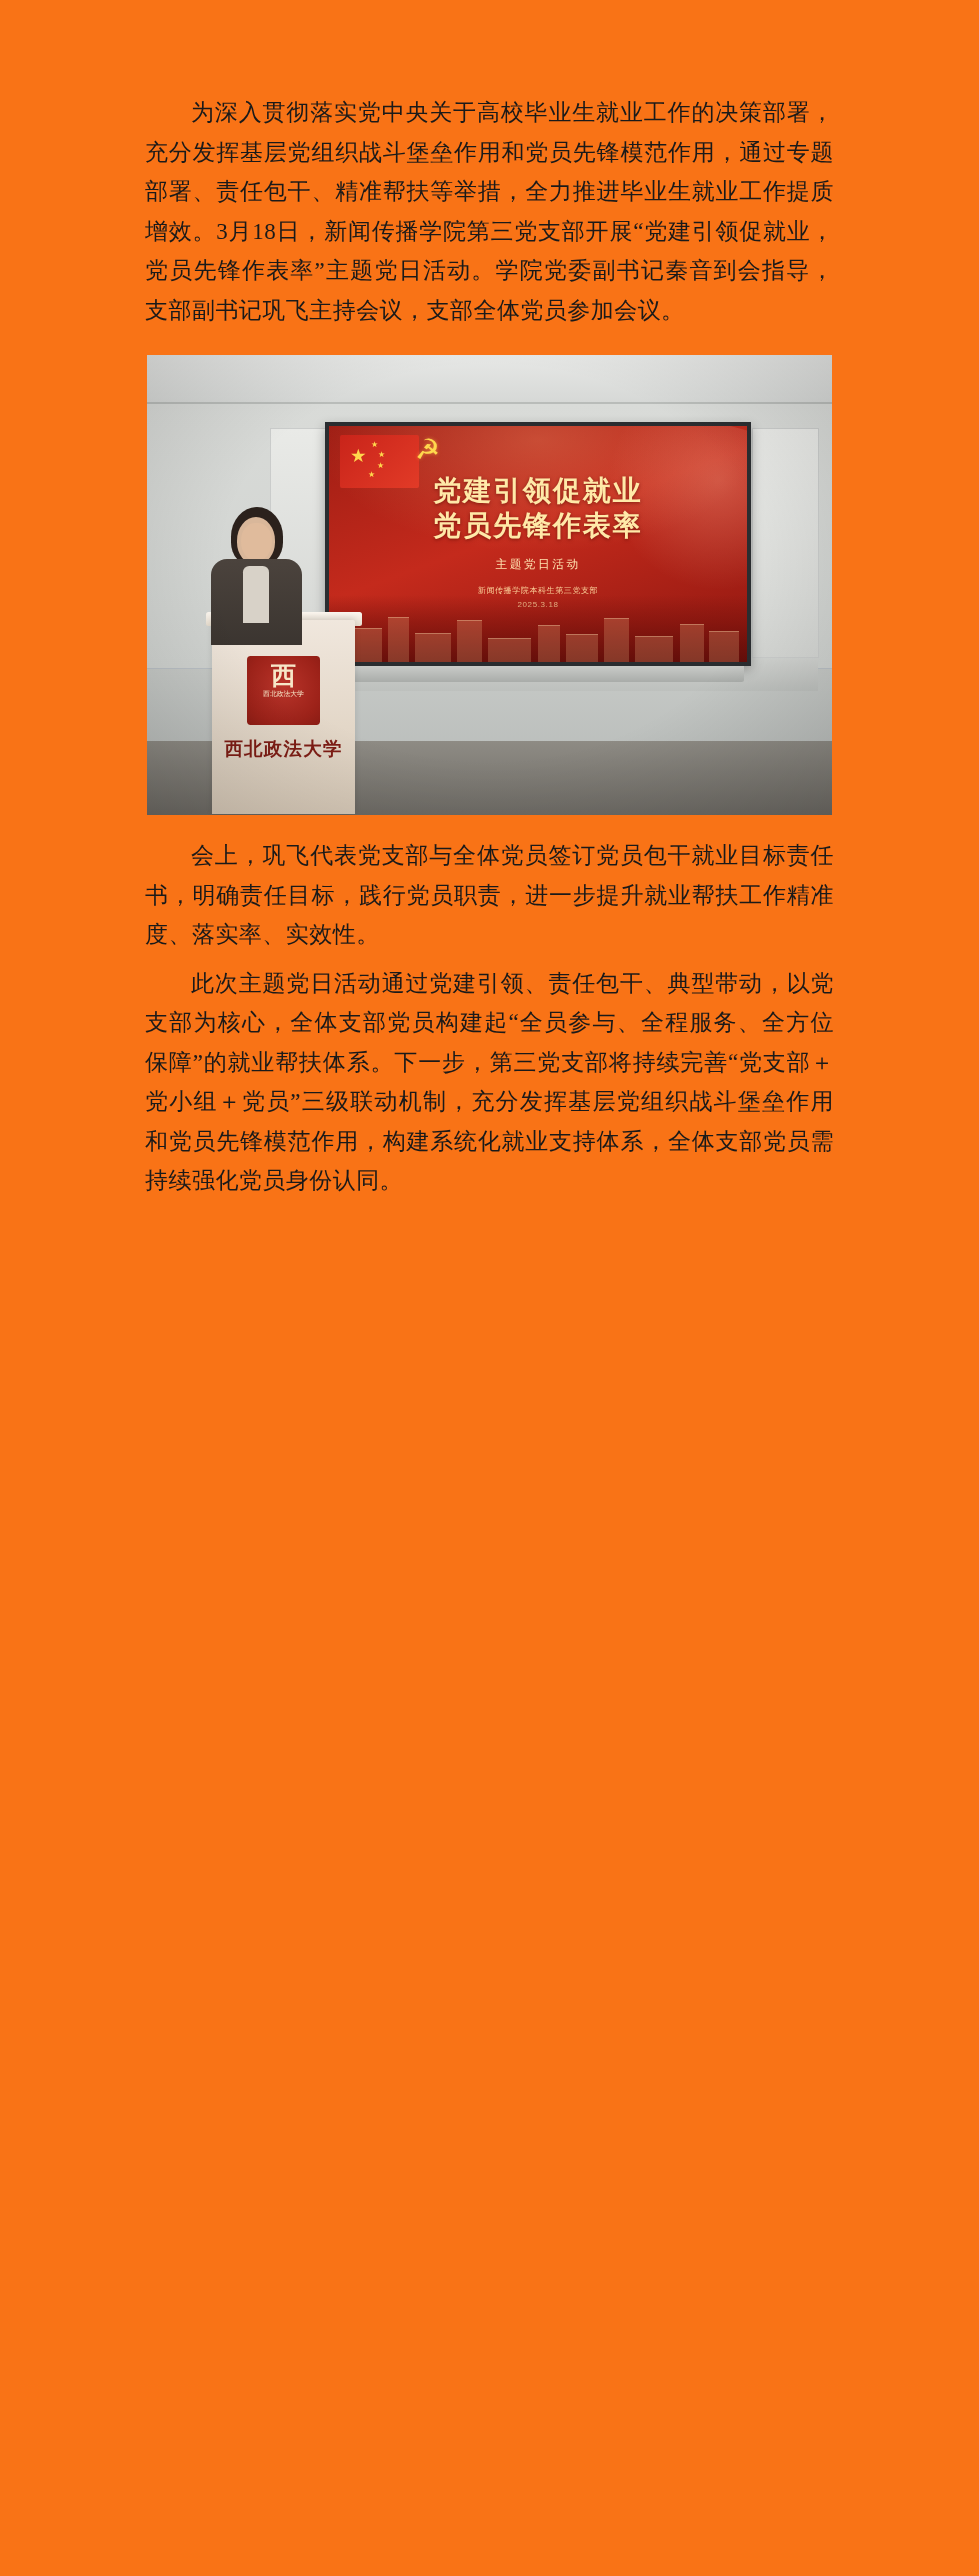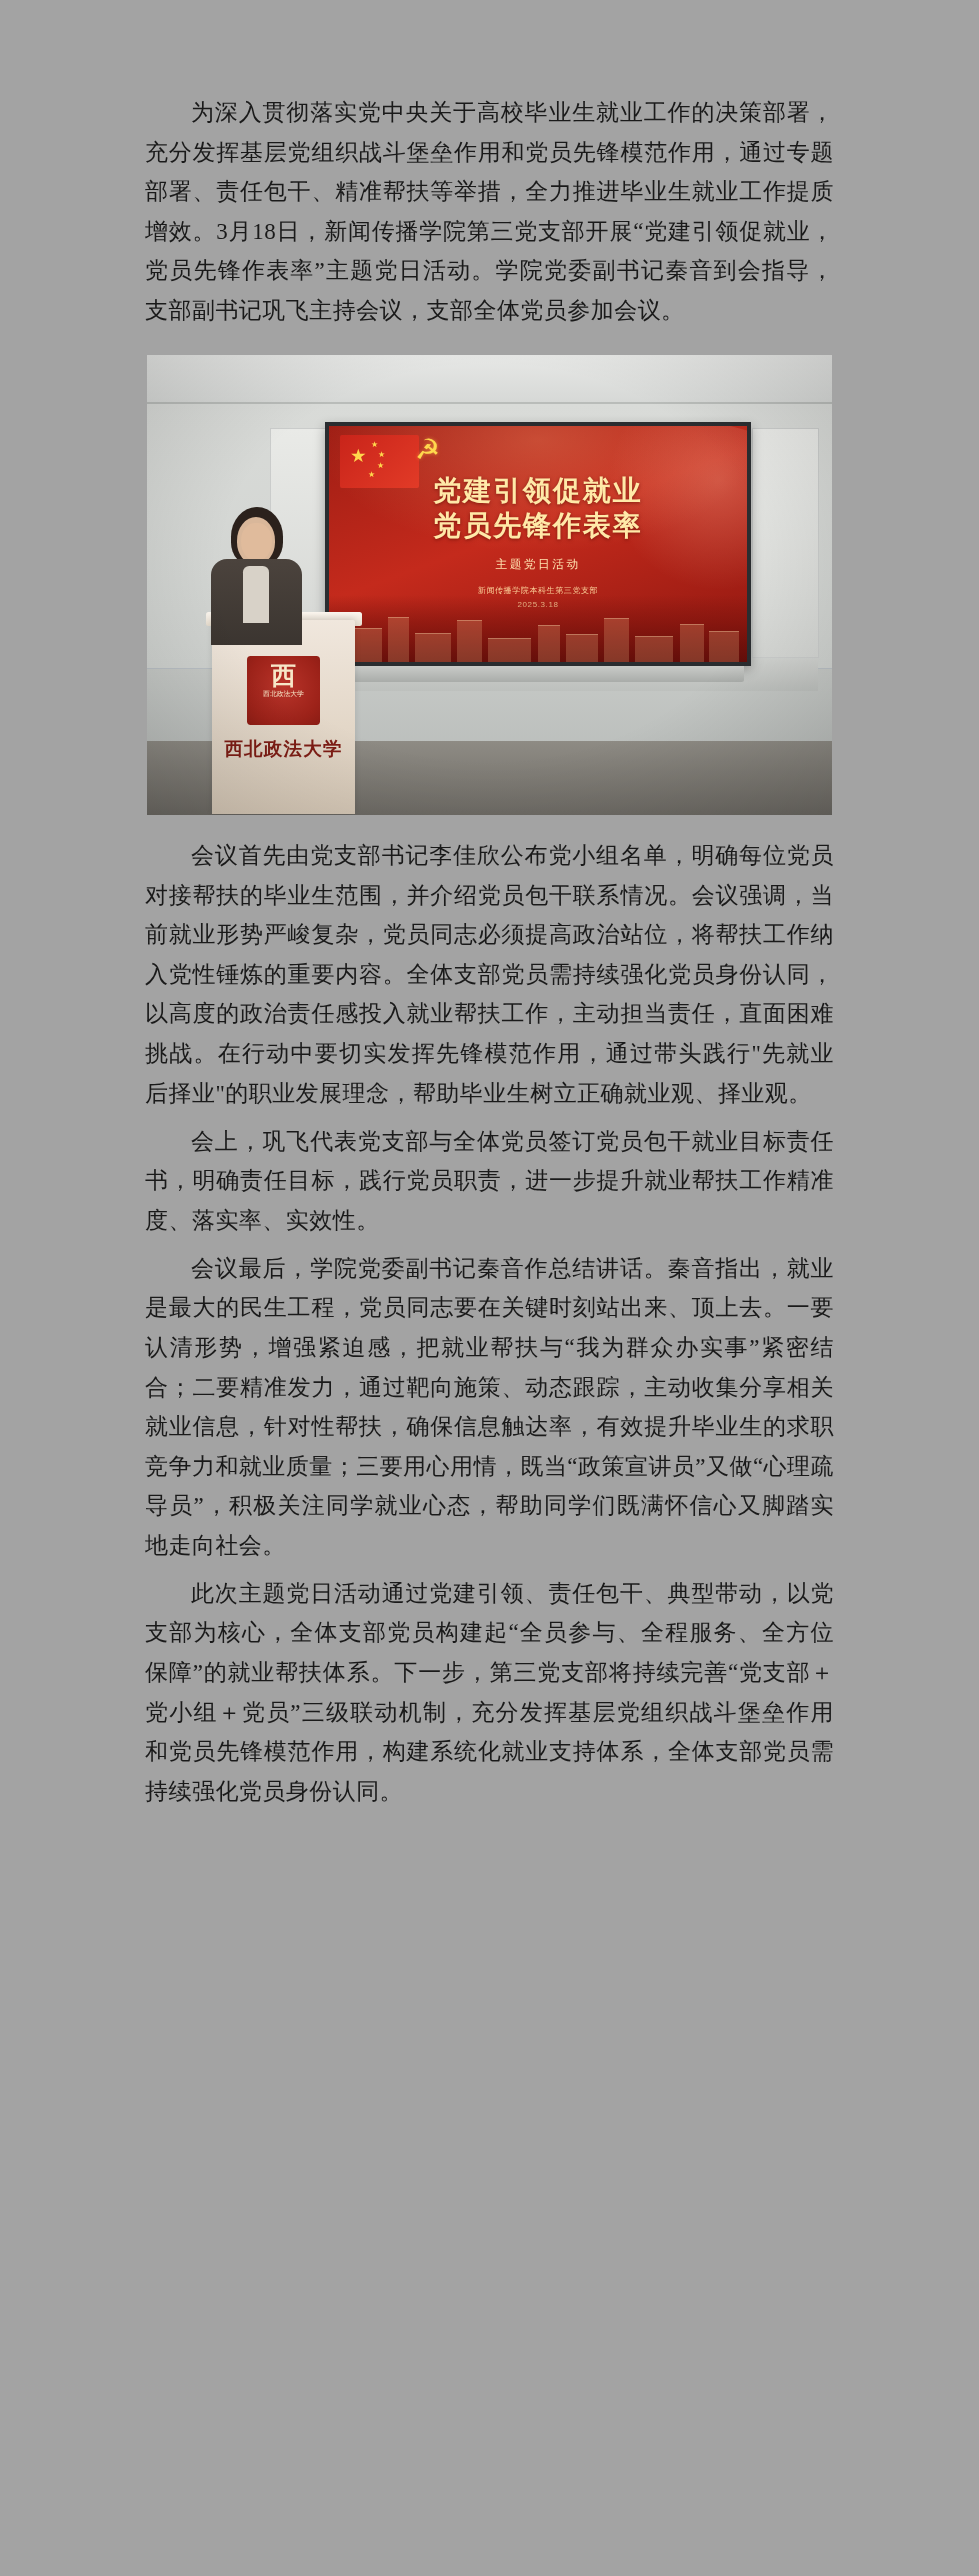--- a/index.html
+++ b/index.html
@@ -11,21 +11,21 @@
     width: 979px;
     min-height: 2576px;
     font-family: "Liberation Serif", "DejaVu Serif", serif;
     color: #1a1a1a;
   }
   .page {
     width: 979px;
     min-height: 2576px;
     box-sizing: border-box;
     padding: 93px 145px 88px 145px;
-    background: #a3a3a3;
+    background: #f97316;
   }
   .para {
     font-size: 23px;
     line-height: 1.72;
     text-align: justify;
     text-justify: inter-ideograph;
     text-indent: 2em;
     margin: 0 0 6.2px 0;
     letter-spacing: 0.02em;
     font-weight: 500;
@@ -335,19 +335,17 @@
       <div class="speaker-hair"></div>
       <div class="speaker-head"></div>
       <div class="speaker-face"></div>
       <div class="speaker-body"></div>
       <div class="speaker-inner"></div>
 
       <div class="vignette"></div>
     </div>
   </div>
 
-  <p class="para">会议首先由党支部书记李佳欣公布党小组名单，明确每位党员对接帮扶的毕业生范围，并介绍党员包干联系情况。会议强调，当前就业形势严峻复杂，党员同志必须提高政治站位，将帮扶工作纳入党性锤炼的重要内容。全体支部党员需持续强化党员身份认同，以高度的政治责任感投入就业帮扶工作，主动担当责任，直面困难挑战。在行动中要切实发挥先锋模范作用，通过带头践行"先就业后择业"的职业发展理念，帮助毕业生树立正确就业观、择业观。</p>
   <p class="para">会上，巩飞代表党支部与全体党员签订党员包干就业目标责任书，明确责任目标，践行党员职责，进一步提升就业帮扶工作精准度、落实率、实效性。</p>
-  <p class="para">会议最后，学院党委副书记秦音作总结讲话。秦音指出，就业是最大的民生工程，党员同志要在关键时刻站出来、顶上去。一要认清形势，增强紧迫感，把就业帮扶与“我为群众办实事”紧密结合；二要精准发力，通过靶向施策、动态跟踪，主动收集分享相关就业信息，针对性帮扶，确保信息触达率，有效提升毕业生的求职竞争力和就业质量；三要用心用情，既当“政策宣讲员”又做“心理疏导员”，积极关注同学就业心态，帮助同学们既满怀信心又脚踏实地走向社会。</p>
   <p class="para">此次主题党日活动通过党建引领、责任包干、典型带动，以党支部为核心，全体支部党员构建起“全员参与、全程服务、全方位保障”的就业帮扶体系。下一步，第三党支部将持续完善“党支部＋党小组＋党员”三级联动机制，充分发挥基层党组织战斗堡垒作用和党员先锋模范作用，构建系统化就业支持体系，全体支部党员需持续强化党员身份认同。</p>
 
 </div>
 
 
 </body></html>

